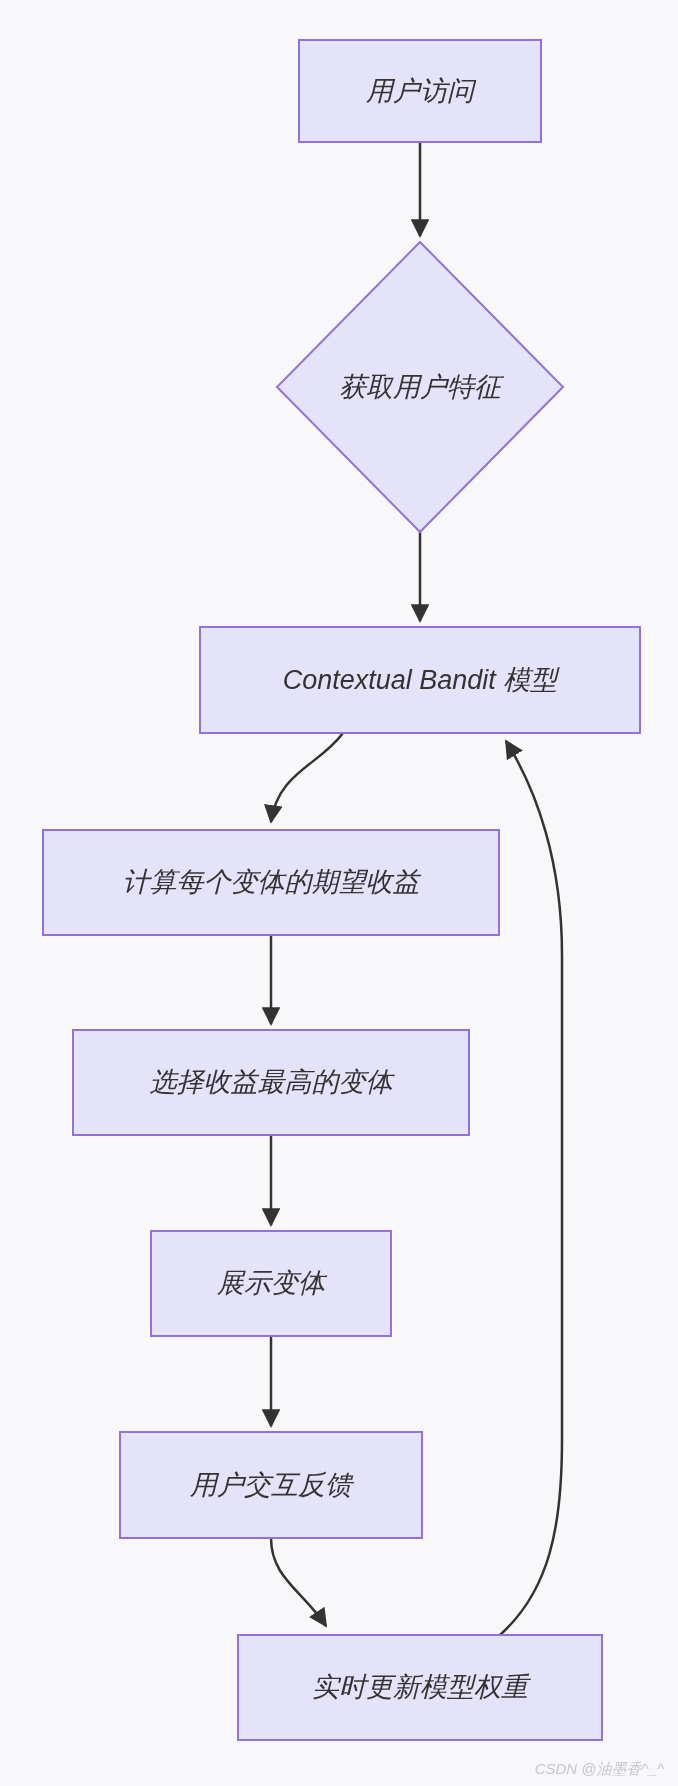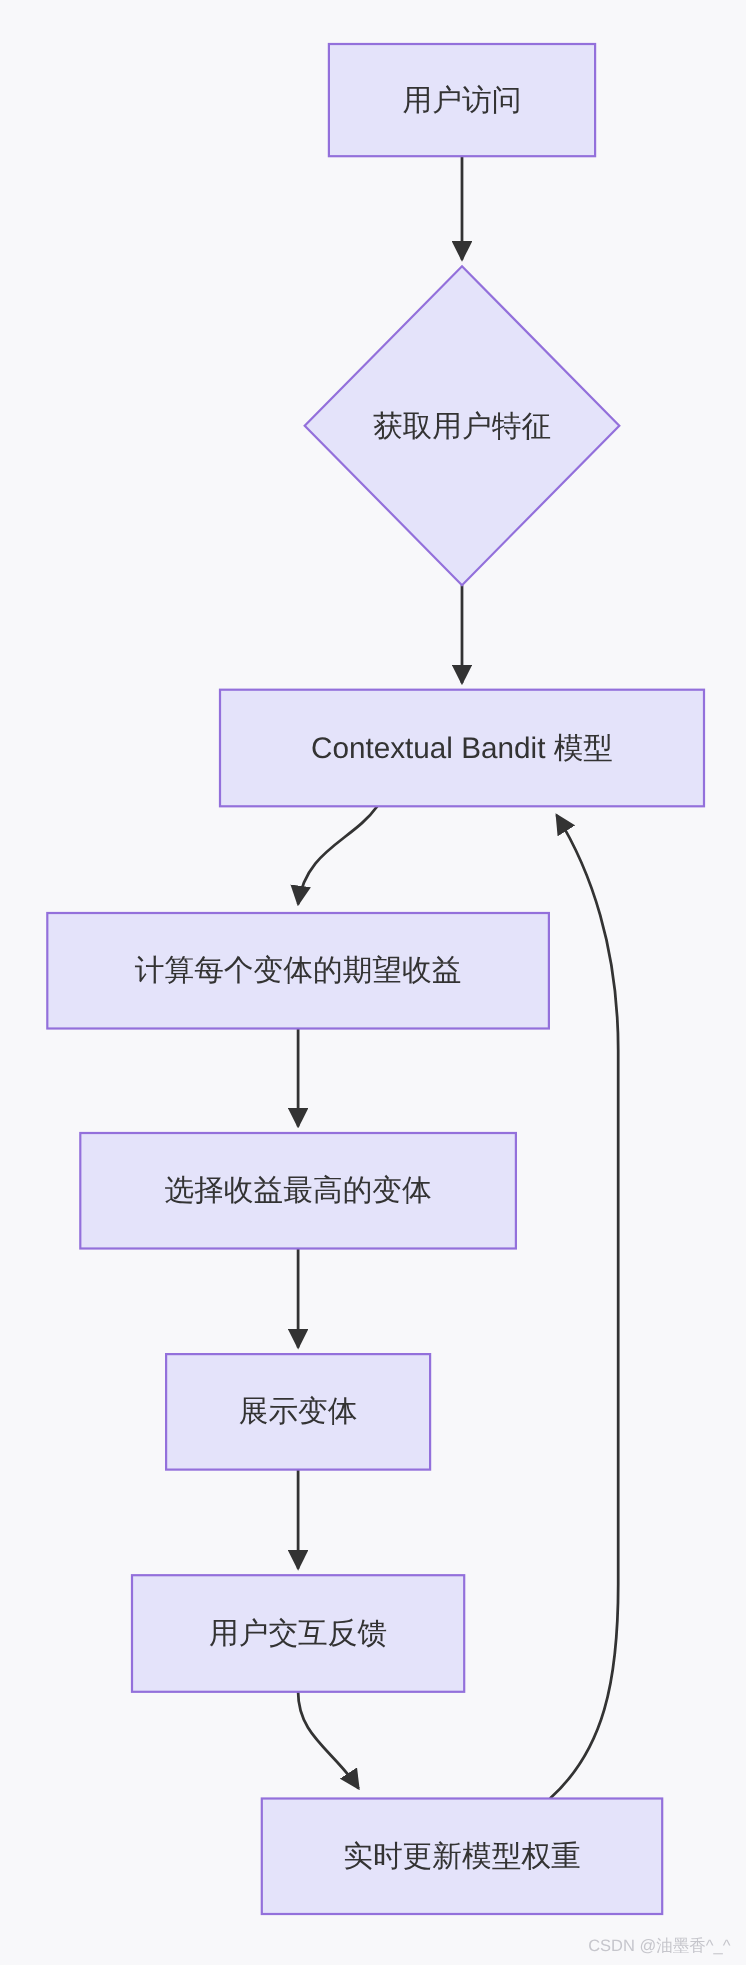--- a/index.html
+++ b/index.html
@@ -6,20 +6,21 @@
     margin: 0;
     padding: 0;
     background: var(--background, #f8f8fa);
   }
   .page {
     position: relative;
     width: 678px;
     height: 1786px;
     background: var(--background, #f8f8fa);
     overflow: hidden;
+    font-style: italic;
   }
   svg.canvas { display: block; }
   .node-shape {
     fill: var(--node-fill, #e4e3fa);
     stroke: var(--node-border, #9370db);
     stroke-width: 2px;
   }
   .edge-path {
     fill: none;
     stroke: var(--edge-color, #333333);

